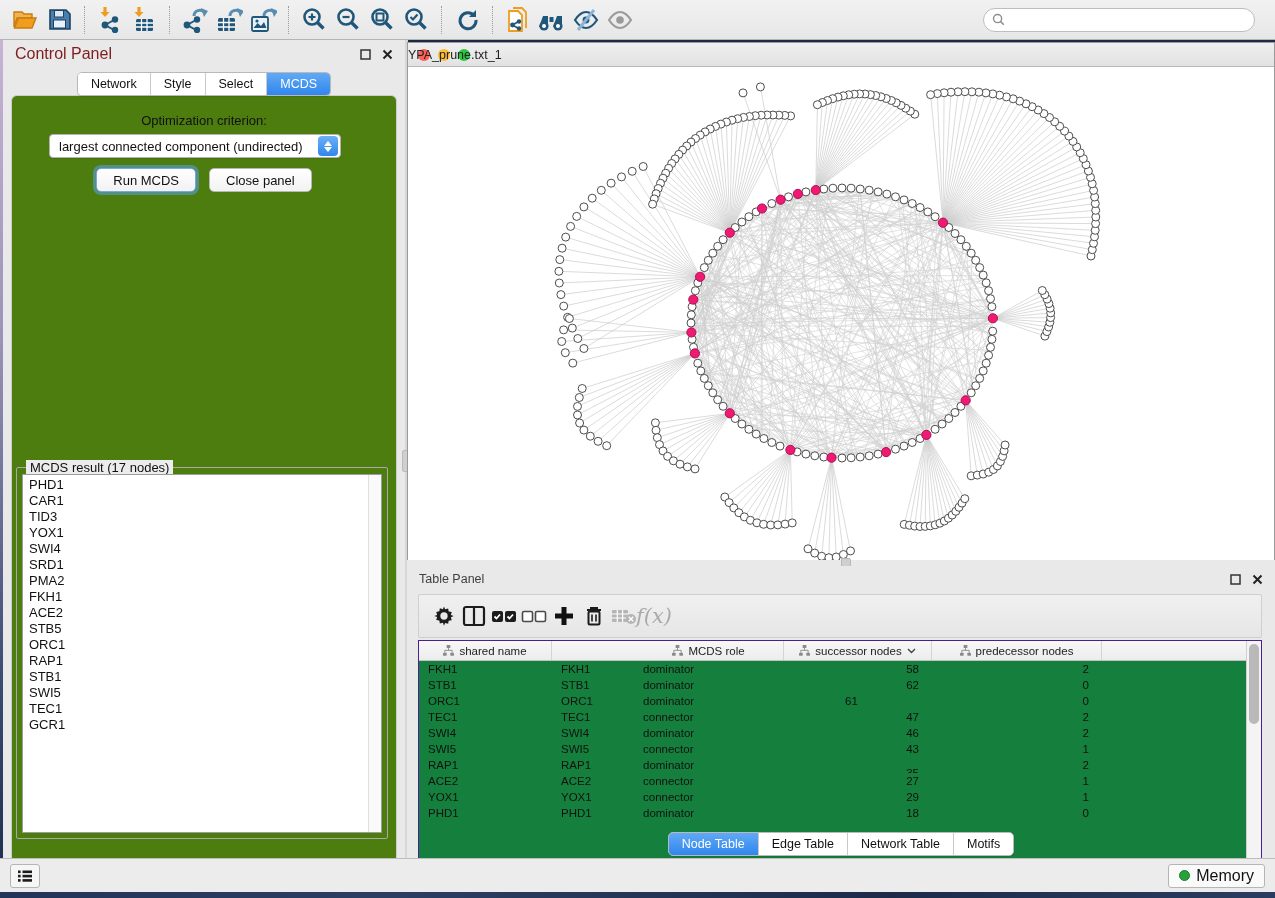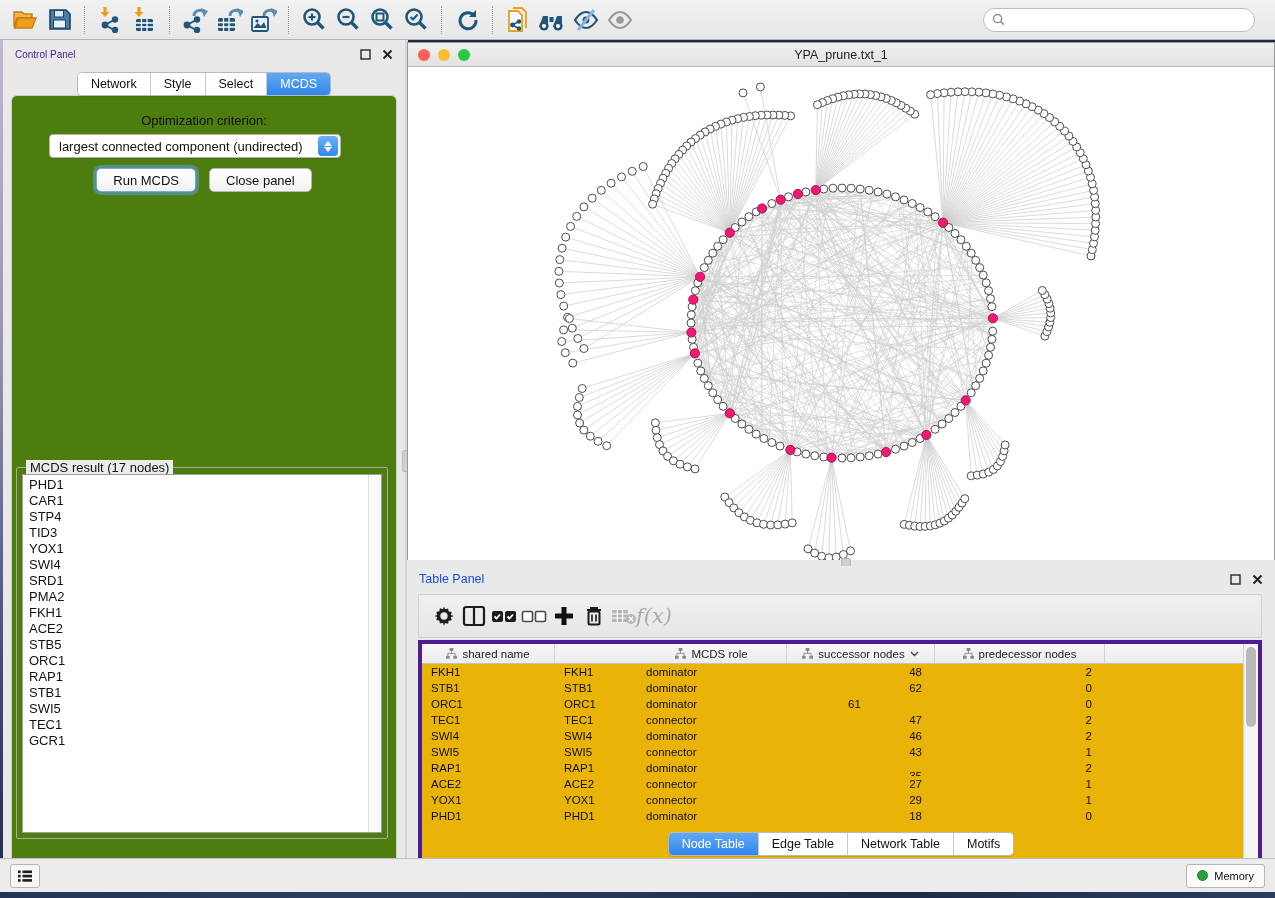--- a/index.html
+++ b/index.html
@@ -20,21 +20,21 @@
 
   
   .left-strip { position:absolute; left:0; top:40px; width:3px; height:852px;
     background:linear-gradient(#c6b4d4,#9a93b8 35%,#3c4b72 75%,#1e2c4b); }
   .bottom-strip { position:absolute; left:0; top:892px; width:1275px; height:6px;
     background:linear-gradient(90deg,#223457,#2c3f63 30%,#1d2b49 70%,#2a3d60); }
 
   
   .control-panel { position:absolute; left:3px; top:40px; width:402px; height:818px; background:#e9e9e9; }
   .cp-header { height:28px; display:flex; align-items:center; padding:0 12px; }
-  .cp-title { font-size:10px; color:#4c1d95; }
+  .cp-title { font-size:16px; color:#7f1d1d; }
   .panel-btns { margin-left:auto; display:flex; align-items:center; gap:10px; }
   .panel-btn { width:12px; height:12px; display:flex; align-items:center; justify-content:center; cursor:pointer; }
   .cp-tabs-row { position:absolute; left:0; top:32px; width:100%; display:flex; justify-content:center; z-index:2; }
   .cp-body { position:absolute; left:8px; top:55px; width:386px; height:797px;
     background:#4d7c0f; border:1px solid #cdcdcd; border-radius:6px; }
   .opt-label { position:absolute; top:17px; width:100%; text-align:center; font-size:13px; color:#111; }
   .opt-select { position:absolute; top:38px; left:37px; width:292px; height:24px; background:#fff;
     border:1px solid #b3b3b3; border-radius:4px; display:flex; align-items:center; cursor:pointer;
     box-shadow:0 1px 1px rgba(0,0,0,0.08); }
   .opt-select .sel-text { flex:1; font-size:13px; padding-left:9px; color:#111; white-space:nowrap; overflow:hidden; }
@@ -60,35 +60,35 @@
   .v-handle { position:absolute; left:-3px; top:410px; width:9px; height:22px; background:#cfcfcf; border:1px solid #bbb; border-radius:2px; }
   .h-splitter { position:absolute; left:407px; top:560px; width:868px; height:6px; background:#e9e9e9; }
   .h-handle { position:absolute; left:50%; top:-2px; width:10px; height:9px; background:#cfcfcf; border:1px solid #b9b9b9; border-radius:2px; }
 
   
   .net-window { position:absolute; left:407px; top:42px; width:868px; height:519px; border:1px solid #9a9a9a; border-bottom:none; background:#fff; }
   .net-titlebar { height:24px; background:linear-gradient(#efefef,#e2e2e2); border-bottom:1px solid #b9b9b9;
     display:flex; align-items:center; position:relative; }
   .traffic { display:flex; gap:8px; margin-left:10px; }
   .tl { width:12px; height:12px; border-radius:50%; cursor:pointer; }
-  .net-title { position:absolute; left:0; right:0; text-align:center; font-size:12.5px; color:#222; }
+  .net-title { position:absolute; left:0; right:0; text-align:left; font-size:12.5px; color:#222; }
   .net-canvas { width:866px; height:493px; background:#fff; }
 
   
   .table-panel { position:absolute; left:407px; top:566px; width:868px; height:292px; background:#e9e9e9; }
   .tp-header { height:26px; display:flex; align-items:center; padding:0 12px; }
-  .tp-title { font-size:12.5px; color:#1d4ed8; }
+  .tp-title { font-size:12.5px; color:#404040; }
   .tp-toolbar { position:absolute; left:11px; top:28px; width:844px; height:44px;
     background:linear-gradient(#f0f0f0,#e6e6e6); border:1px solid #cfcfcf; border-radius:2px;
     display:flex; align-items:center; padding:0 10px; }
   .tpi { width:30px; height:30px; display:flex; align-items:center; justify-content:center; cursor:pointer; }
   .tpi.disabled { cursor:default; }
   .fx-label { font-size:21px; font-family:"DejaVu Serif",serif; font-style:italic; color:#aaa; }
 
-  .tbl { position:absolute; left:11px; top:74px; width:844px; height:238px; background:#eab308; border:4px solid #4c1d95; display:flex; flex-direction:column; }
+  .tbl { position:absolute; left:11px; top:74px; width:844px; height:238px; background:#15803d; border:1px solid #4c1d95; display:flex; flex-direction:column; }
   .tbl-inner { flex:1; display:flex; }
   .tbl-main { flex:1; display:flex; flex-direction:column; overflow:hidden; }
   .thead { display:flex; height:20px; background:linear-gradient(#f7f7f7,#ededed); border-bottom:1px solid #c2c2c2; }
   .th { display:flex; align-items:center; justify-content:center; gap:5px; font-size:11.5px; color:#222;
     border-right:1px solid #d4d4d4; overflow:hidden; white-space:nowrap; cursor:pointer; }
   .th:last-child { border-right:none; }
   .th .cicon { display:flex; }
   .tr { display:flex; height:16px; }
   .td { font-size:11.5px; color:#111; line-height:16px; white-space:nowrap; overflow:hidden; }
   .td.l { text-align:left; padding-left:9px; }
@@ -106,21 +106,21 @@
   .seg-tab.active { background:linear-gradient(#61a9f6,#2f86ec); color:#fff; }
 
   
   .status-bar { position:absolute; left:0; top:858px; width:1275px; height:34px; background:#ececec; border-top:1px solid #bdbdbd;
     display:flex; align-items:center; padding:0 10px; }
   .sb-left-btn { width:30px; height:24px; border:1px solid #b5b5b5; border-radius:3px; background:#f6f6f6;
     display:flex; align-items:center; justify-content:center; cursor:pointer; }
   .memory-btn { margin-left:auto; height:24px; border:1px solid #b5b5b5; border-radius:3px; background:#fafafa;
     display:flex; align-items:center; gap:6px; padding:0 10px; cursor:pointer; }
   .mem-dot { width:11px; height:11px; border-radius:50%; background:#27a23b; border:1px solid #1d7d2d; }
-  .memory-btn span.lbl { font-size:11px; color:#111; }
+  .memory-btn span.lbl { font-size:16px; color:#111; }
 </style>
 </head>
 <body>
 
 <div class="toolbar">
   <span class="tbi">
     <svg width="28" height="26" viewBox="0 0 28 26">
         <path d="M3 5h8l2 2h8v4H6L3 20z" fill="#f5b14c" stroke="#c87d10" stroke-width="1.4"></path>
         <path d="M7.5 11h17.5l-4 10H3.5z" fill="#f09d1e" stroke="#c87d10" stroke-width="1.4"></path>
       </svg>
@@ -298,21 +298,20 @@
     <div class="cp-buttons">
       <div class="btn focused">Run MCDS</div>
       <div class="btn">Close panel</div>
     </div>
     <div class="mcds-group">
       <span class="mcds-group-title">MCDS result (17 nodes)</span>
       <div class="mcds-list-wrap">
         <div class="mcds-list" id="mcds-list">
             <div class="mcds-item">PHD1</div>
             <div class="mcds-item">CAR1</div>
-            <div class="mcds-item">STP4</div>
             <div class="mcds-item">TID3</div>
             <div class="mcds-item">YOX1</div>
             <div class="mcds-item">SWI4</div>
             <div class="mcds-item">SRD1</div>
             <div class="mcds-item">PMA2</div>
             <div class="mcds-item">FKH1</div>
             <div class="mcds-item">ACE2</div>
             <div class="mcds-item">STB5</div>
             <div class="mcds-item">ORC1</div>
             <div class="mcds-item">RAP1</div>
@@ -1322,21 +1321,21 @@
               </span>
               <span>predecessor nodes</span>
             </div>
             <div class="th" style="flex: 1 1 0%;"></div>
           </div>
         <div id="tbl-body">
             <div class="tr">
               <div class="td l" style="width: 133px; flex: 0 0 133px;">FKH1</div>
               <div class="td l" style="width: 82px; flex: 0 0 82px;">FKH1</div>
               <div class="td l" style="width: 150px; flex: 0 0 150px;">dominator</div>
-              <div class="td r" style="width: 148px; flex: 0 0 148px;">48</div>
+              <div class="td r" style="width: 148px; flex: 0 0 148px;">58</div>
               <div class="td r" style="width: 170px; flex: 0 0 170px;">2</div>
             </div>
             <div class="tr">
               <div class="td l" style="width: 133px; flex: 0 0 133px;">STB1</div>
               <div class="td l" style="width: 82px; flex: 0 0 82px;">STB1</div>
               <div class="td l" style="width: 150px; flex: 0 0 150px;">dominator</div>
               <div class="td r" style="width: 148px; flex: 0 0 148px;">62</div>
               <div class="td r" style="width: 170px; flex: 0 0 170px;">0</div>
             </div>
             <div class="tr">

